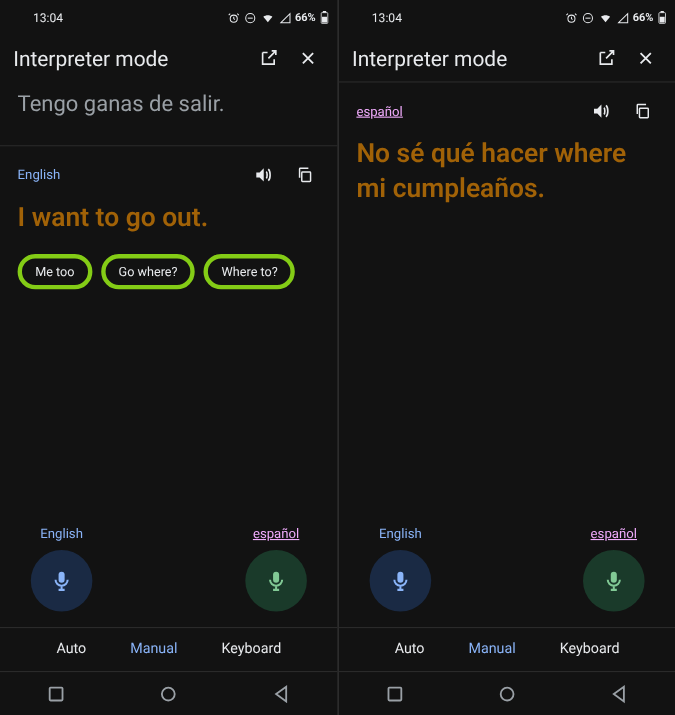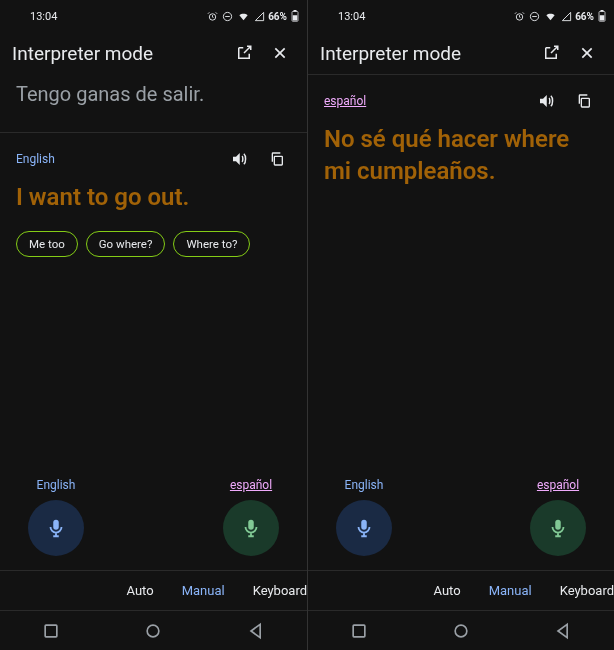--- a/index.html
+++ b/index.html
@@ -72,21 +72,21 @@
     font-weight: 600;
     color: #a16207;
     line-height: 1.35;
   }
 
   .chips {
     display:flex; gap:8px;
     padding: 6px 16px;
   }
   .chip {
-    border:1px solid #84cc16;
+    border:4px solid #84cc16;
     border-radius: 16px;
     padding: 5px 12px;
     font-size: 11.5px;
     color:#e8eaed;
   }
 
   .flex-fill { flex:1; }
 
   
   .mic-row {
@@ -100,21 +100,21 @@
   .mic-btn {
     width:56px; height:56px; border-radius:50%;
     display:flex; align-items:center; justify-content:center;
   }
   .mic-blue { background:#1a2a44; }
   .mic-green { background:#1a3a2a; }
 
   .divider2 { height:1px; background:#2a2a2a; }
 
   .modes {
-    display:flex; justify-content:flex-end; gap:28px;
+    display:flex; justify-content:center; gap:40px;
     padding: 12px 0;
     font-size:13px;
   }
   .mode { color:#e8eaed; }
   .mode.active { color:#8ab4f8; }
 
   
   .navbar {
     border-top:1px solid #2a2a2a;
     height: 40px;

